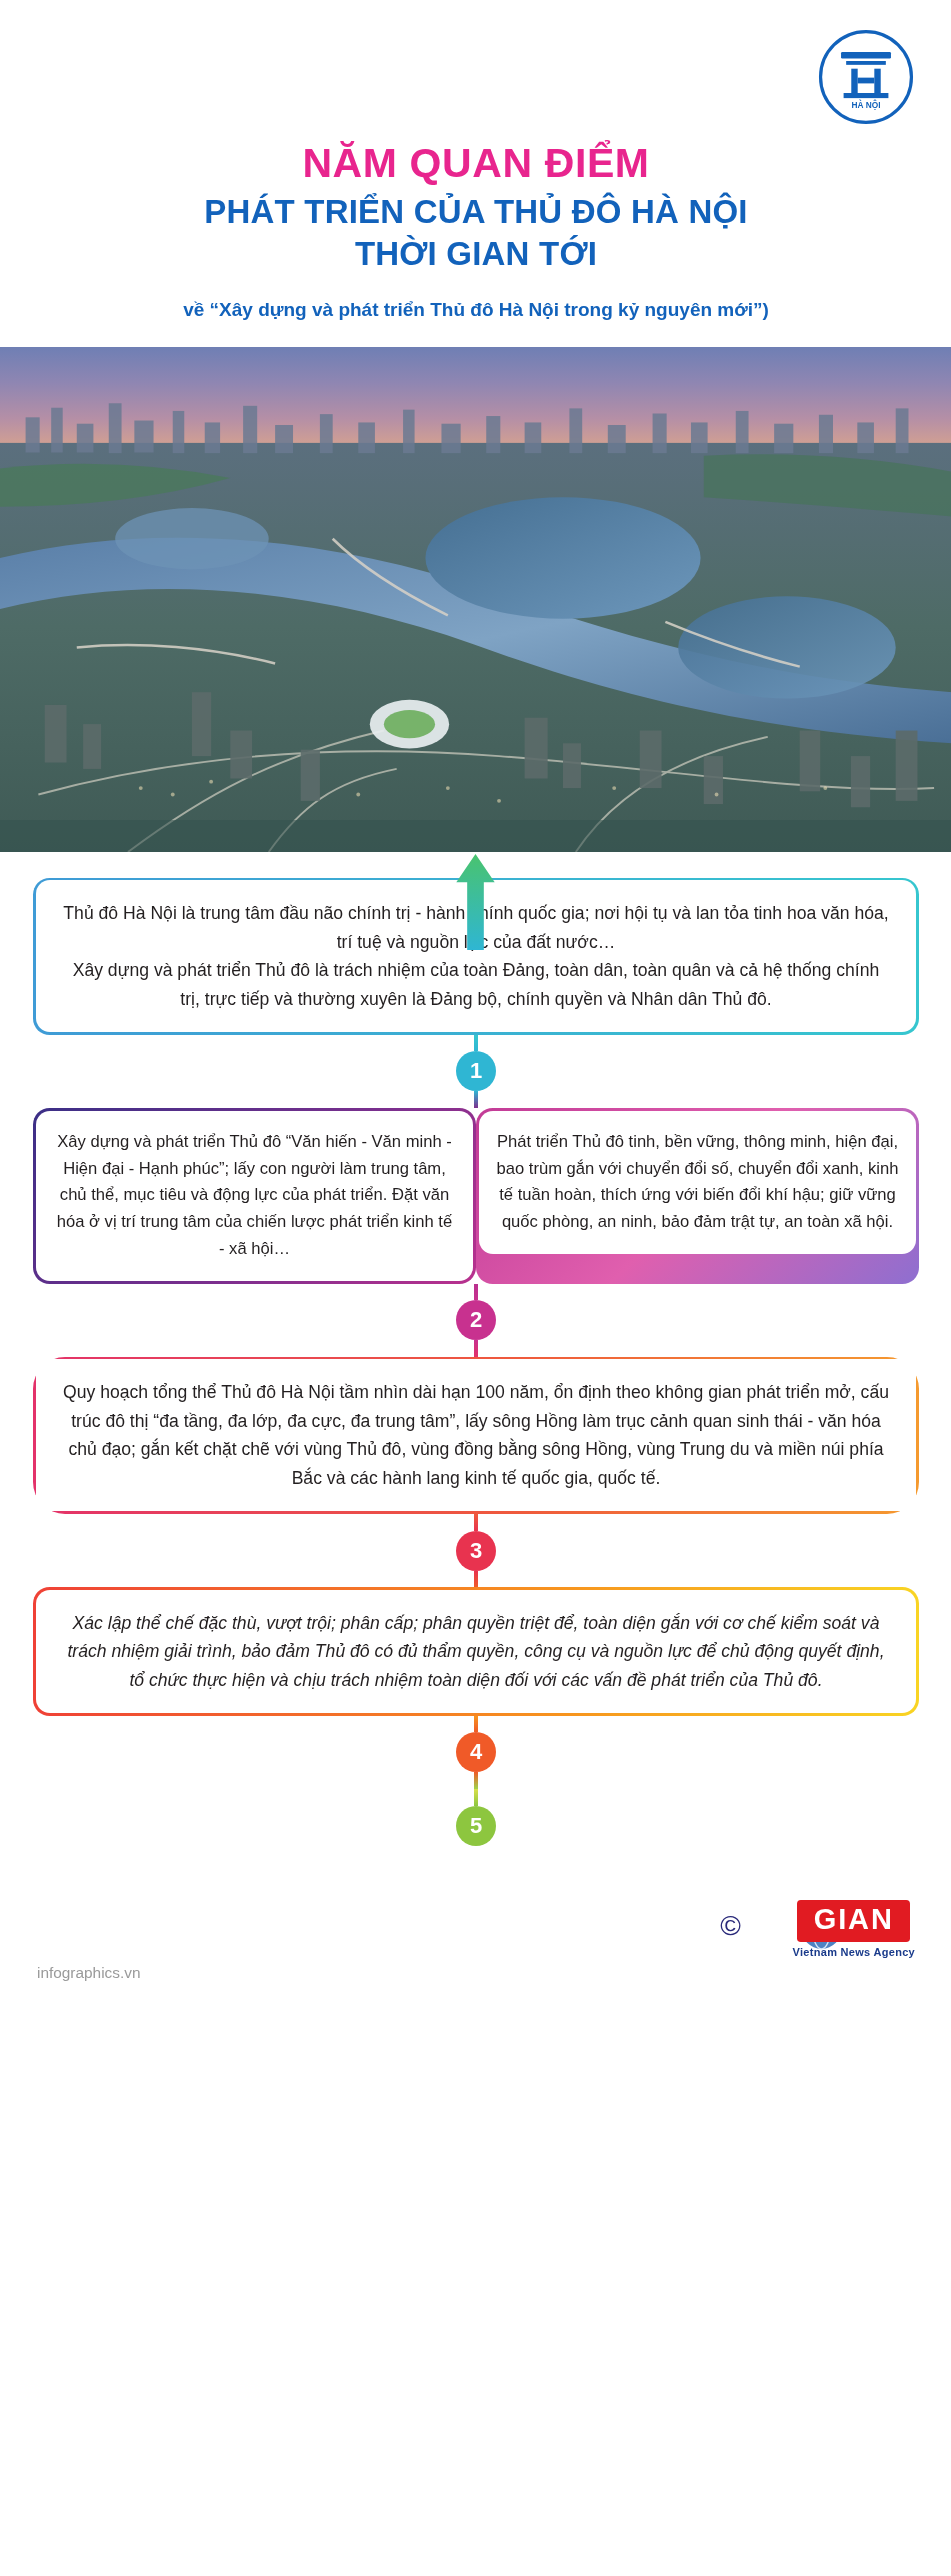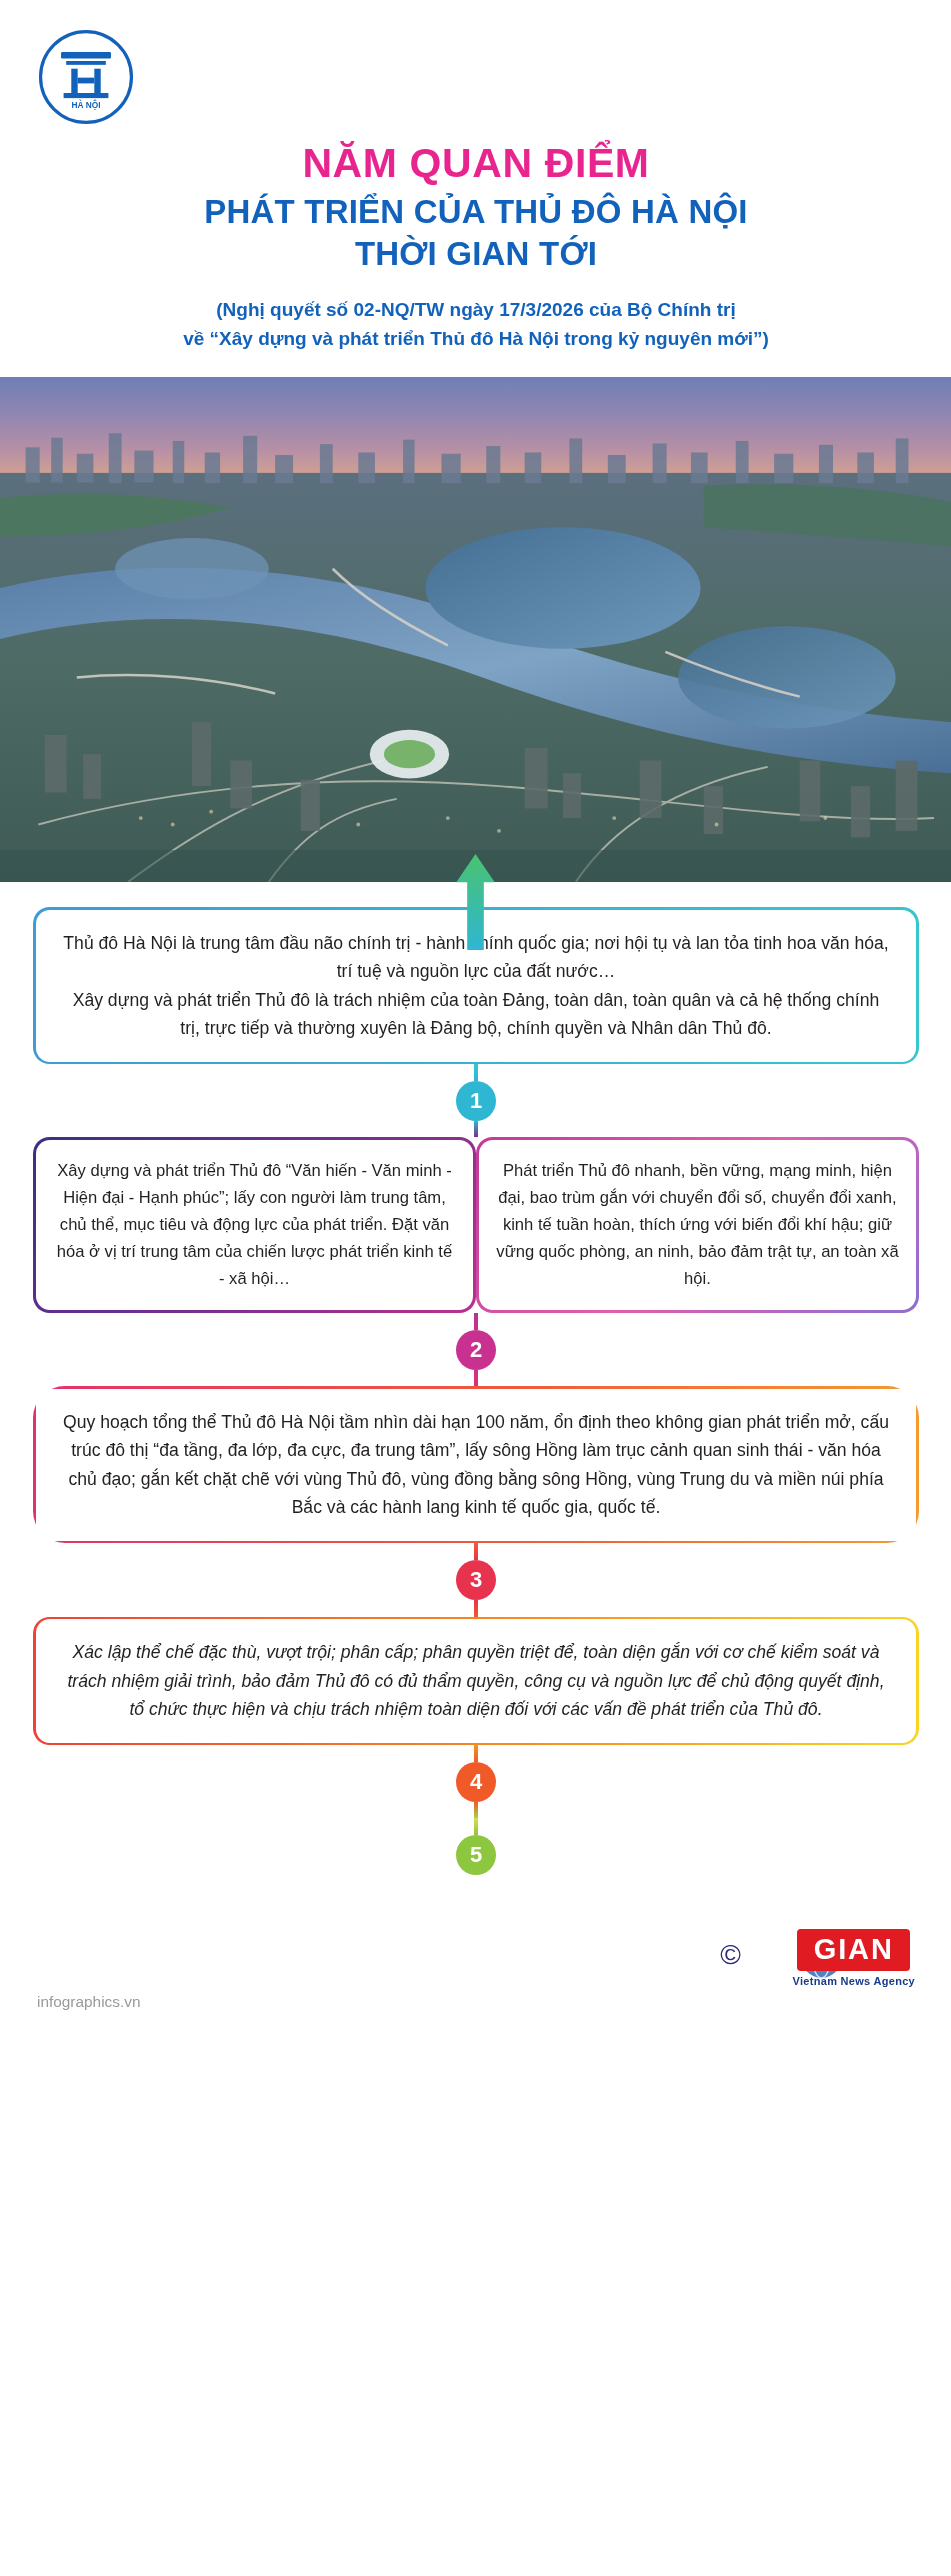--- a/index.html
+++ b/index.html
@@ -17,21 +17,21 @@
   }
   
   .header {
     position: relative;
     padding: 29px 38px 6.4px 38px;
     text-align: center;
     background: #ffffff;
   }
   .logo-wrap {
     display: flex;
-    justify-content: flex-start;
+    justify-content: flex-end;
     margin-bottom: 14px;
   }
   .logo {
     width: 96px;
     height: 96px;
     display: block;
   }
   .title-main {
     font-size: 41px;
     font-weight: bold;
@@ -218,21 +218,20 @@
         <rect x="88" y="62" width="10" height="38" fill="#1262bb"></rect>
         <rect x="62" y="76" width="26" height="9" fill="#1262bb"></rect>
         <rect x="40" y="100" width="70" height="8" fill="#1262bb"></rect>
         <text x="75" y="124" font-size="13" font-family="Liberation Sans, sans-serif" font-weight="bold" fill="#1262bb" text-anchor="middle">HÀ NỘI</text>
       </svg>
     </div>
     <div class="title-main">NĂM QUAN ĐIỂM</div>
     <div class="title-sub">PHÁT TRIỂN CỦA THỦ ĐÔ HÀ NỘI</div>
     <div class="title-sub2">THỜI GIAN TỚI</div>
     <div class="decree">
-      <div>(Nghị quyết số 02-NQ/TW ngày 17/3/2026 của Bộ Chính trị</div>
       <div>về “Xây dựng và phát triển Thủ đô Hà Nội trong kỷ nguyên mới”)</div>
     </div>
   </div>
 
   <div class="hero">
     <svg viewBox="0 0 1488 790" preserveAspectRatio="none">
       <defs>
         <linearGradient id="sky" x1="0" y1="0" x2="0" y2="1">
           <stop offset="0%" stop-color="#6f7fb4"></stop>
           <stop offset="35%" stop-color="#8f86b2"></stop>
@@ -361,21 +360,21 @@
     <div class="connector" style="height:16.6px;background:linear-gradient(180deg,#2fb6d3,#7e2f8e);"></div>
 
     <div class="row2">
       <div class="card" id="card2a">
         <div class="card-inner">
           <p>Xây dựng và phát triển Thủ đô “Văn hiến - Văn minh - Hiện đại - Hạnh phúc”; lấy con người làm trung tâm, chủ thể, mục tiêu và động lực của phát triển. Đặt văn hóa ở vị trí trung tâm của chiến lược phát triển kinh tế - xã hội…</p>
         </div>
       </div>
       <div class="card" id="card2b">
         <div class="card-inner">
-          <p>Phát triển Thủ đô nhanh, bền vững, mạng minh, hiện đại, bao trùm gắn với chuyển đổi số, chuyển đổi xanh, kinh tế tuần hoàn, thích ứng với biến đổi khí hậu; giữ vững quốc phòng, an ninh, bảo đảm trật tự, an toàn xã hội.</p>
+          <p>Phát triển Thủ đô tinh, bền vững, thông minh, hiện đại, bao trùm gắn với chuyển đổi số, chuyển đổi xanh, kinh tế tuần hoàn, thích ứng với biến đổi khí hậu; giữ vững quốc phòng, an ninh, bảo đảm trật tự, an toàn xã hội.</p>
         </div>
       </div>
     </div>
     <div class="connector" style="height:16.6px;background:linear-gradient(180deg,#b9318e,#c8318f);"></div>
     <div class="badge badge-2">2</div>
     <div class="connector" style="height:16.6px;background:linear-gradient(180deg,#c8318f,#e3326a);"></div>
 
     <div class="card" id="card3">
       <div class="card-inner">
         <p>Quy hoạch tổng thể Thủ đô Hà Nội tầm nhìn dài hạn 100 năm, ổn định theo không gian phát triển mở, cấu trúc đô thị “đa tầng, đa lớp, đa cực, đa trung tâm”, lấy sông Hồng làm trục cảnh quan sinh thái - văn hóa chủ đạo; gắn kết chặt chẽ với vùng Thủ đô, vùng đồng bằng sông Hồng, vùng Trung du và miền núi phía Bắc và các hành lang kinh tế quốc gia, quốc tế.</p>

